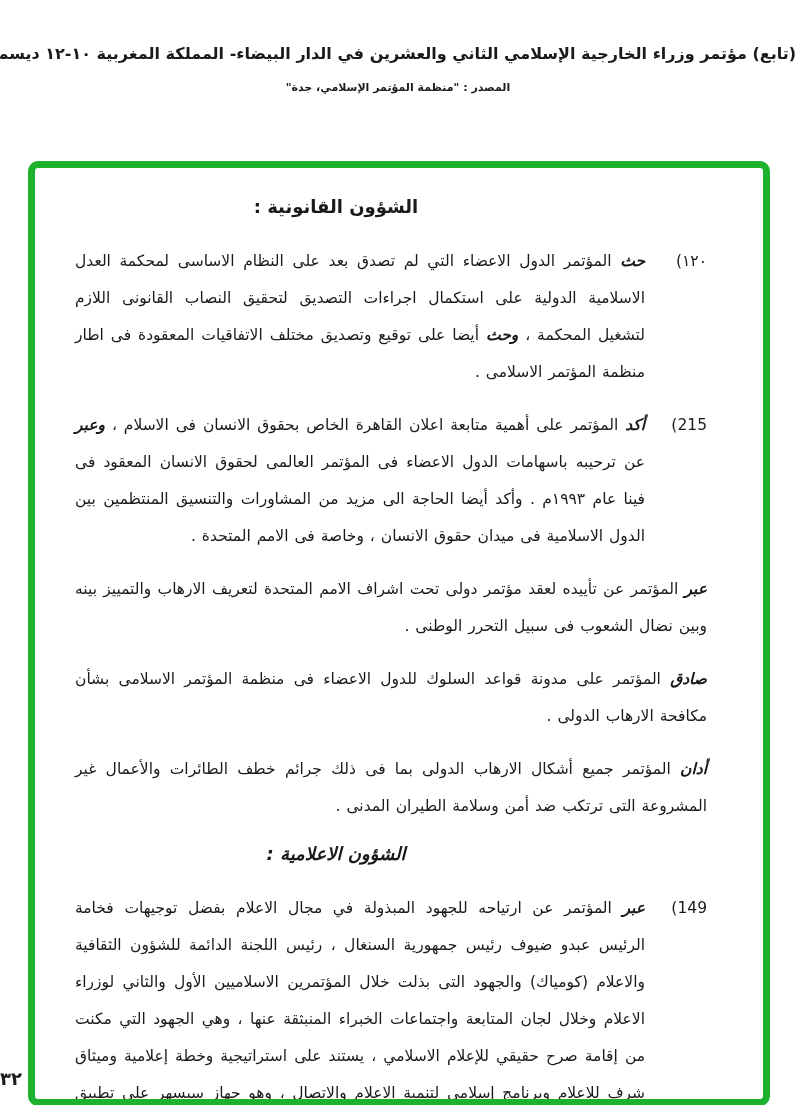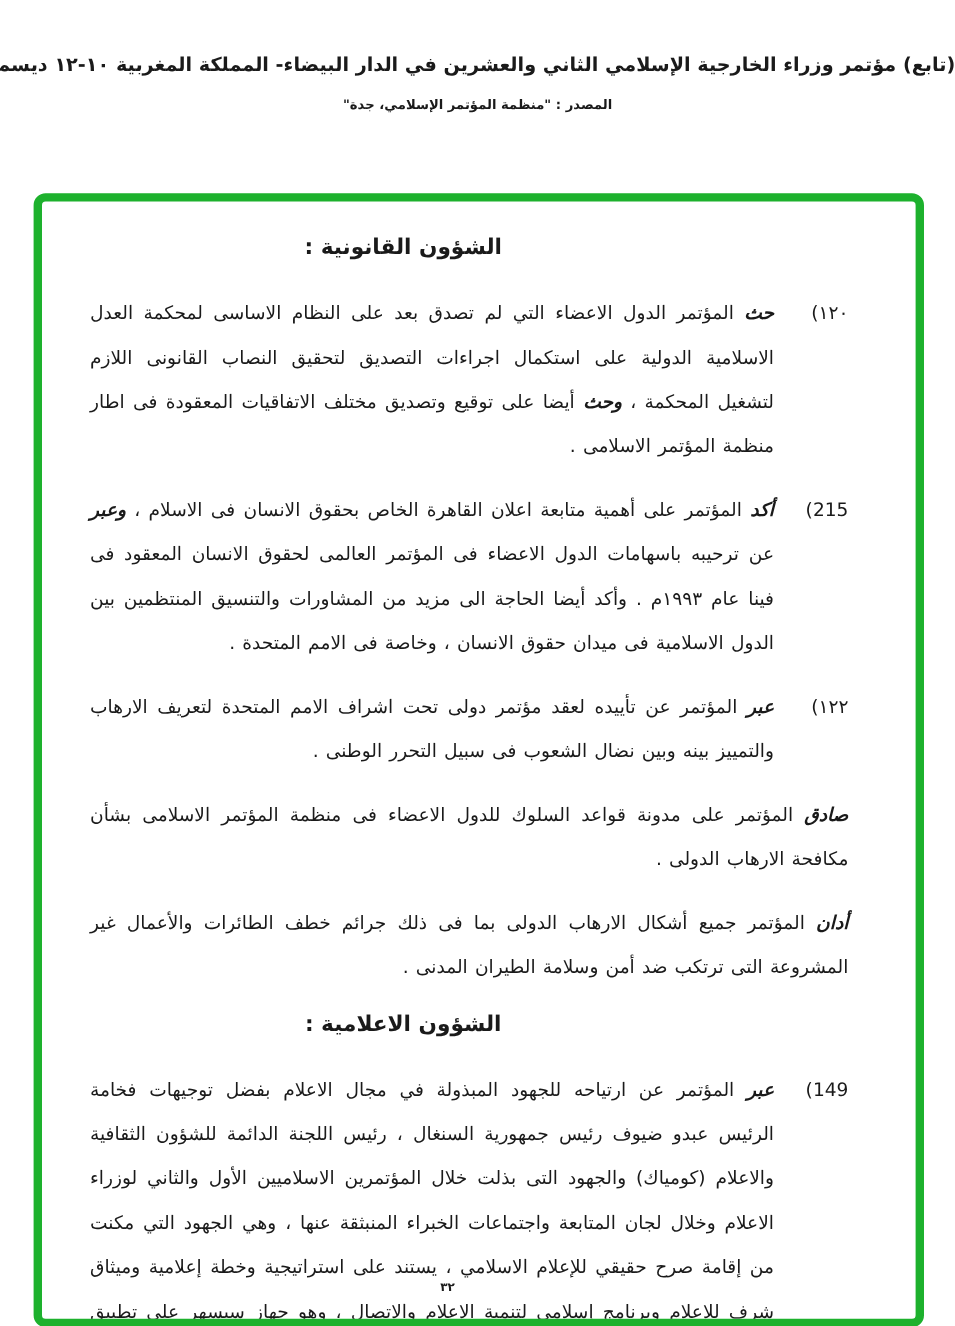--- a/index.html
+++ b/index.html
@@ -59,20 +59,21 @@
   }
   .section-heading {
     font-size: 18px;
     font-weight: bold;
     text-align: center;
     transform: translateX(-55px);
     margin: 0 0 26px 0;
   }
   .section-heading:not(:first-child) {
     margin-top: 18px;
+    font-style: italic;
   }
   .para {
     display: flex;
     margin: 0 0 16px 0;
     font-size: 15.5px;
     line-height: 37px;
   }
   .para-num {
     flex: 0 0 62px;
     width: 62px;
@@ -82,22 +83,22 @@
     text-align: justify;
     word-spacing: 1px;
   }
   .seg { font-weight: normal; }
   .seg.bold { font-weight: bold; font-style: italic; }
   .page-number {
     position: absolute;
     top: 1068px;
     left: 0;
     right: 50px;
-    text-align: center;
-    font-size: 10px;
+    text-align: left;
+    font-size: 18px;
     font-weight: bold;
     direction: rtl;
   }
 </style>
 </head>
 <body>
 
 <div class="page">
 
   <div class="header-title">(تابع) مؤتمر وزراء الخارجية الإسلامي الثاني والعشرين في الدار البيضاء- المملكة المغربية ١٠-١٢ ديسمبر ١٩٩٤-البيان الختامي</div>
@@ -109,21 +110,20 @@
         <div class="section-heading">الشؤون القانونية :</div>
         <div class="para">
           <div class="para-num">١٢٠)</div>
           <div class="para-text"><span class="seg bold">حث</span><span class="seg"> المؤتمر الدول الاعضاء التي لم تصدق بعد على النظام الاساسى لمحكمة العدل الاسلامية الدولية على استكمال اجراءات التصديق لتحقيق النصاب القانونى اللازم لتشغيل المحكمة ، </span><span class="seg bold">وحث</span><span class="seg"> أيضا على توقيع وتصديق مختلف الاتفاقيات المعقودة فى اطار منظمة المؤتمر الاسلامى .</span></div>
         </div>
         <div class="para">
           <div class="para-num">215)</div>
           <div class="para-text"><span class="seg bold">أكد</span><span class="seg"> المؤتمر على أهمية متابعة اعلان القاهرة الخاص بحقوق الانسان فى الاسلام ، </span><span class="seg bold">وعبر</span><span class="seg"> عن ترحيبه باسهامات الدول الاعضاء فى المؤتمر العالمى لحقوق الانسان المعقود فى فينا عام ١٩٩٣م . وأكد أيضا الحاجة الى مزيد من المشاورات والتنسيق المنتظمين بين الدول الاسلامية فى ميدان حقوق الانسان ، وخاصة فى الامم المتحدة .</span></div>
         </div>
         <div class="para">
-          <div class="para-num">١٢٢)</div>
           <div class="para-text"><span class="seg bold">عبر</span><span class="seg"> المؤتمر عن تأييده لعقد مؤتمر دولى تحت اشراف الامم المتحدة لتعريف الارهاب والتمييز بينه وبين نضال الشعوب فى سبيل التحرر الوطنى .</span></div>
         </div>
         <div class="para">
           <div class="para-text"><span class="seg bold">صادق</span><span class="seg"> المؤتمر على مدونة قواعد السلوك للدول الاعضاء فى منظمة المؤتمر الاسلامى بشأن مكافحة الارهاب الدولى .</span></div>
         </div>
         <div class="para">
           <div class="para-text"><span class="seg bold">أدان</span><span class="seg"> المؤتمر جميع أشكال الارهاب الدولى بما فى ذلك جرائم خطف الطائرات والأعمال غير المشروعة التى ترتكب ضد أمن وسلامة الطيران المدنى .</span></div>
         </div>
         <div class="section-heading">الشؤون الاعلامية :</div>
         <div class="para">

